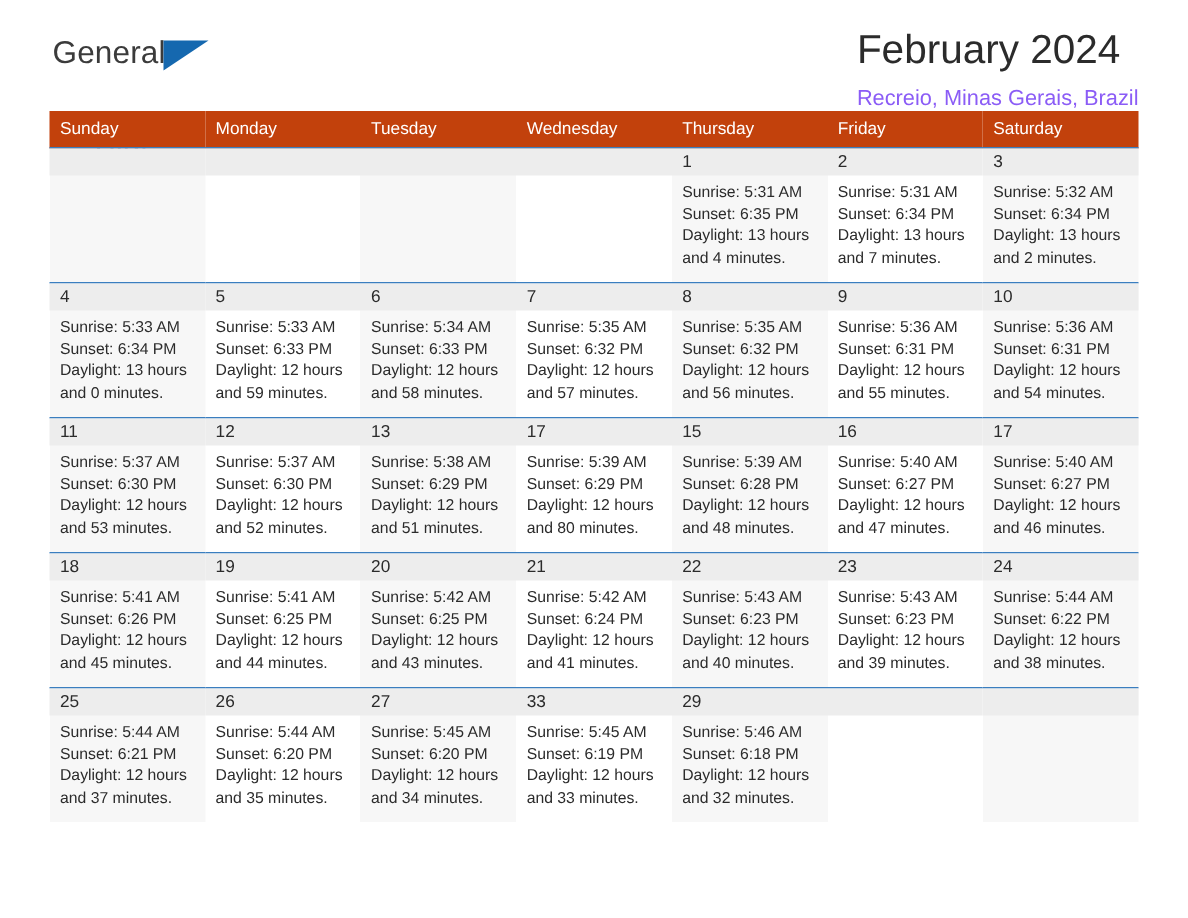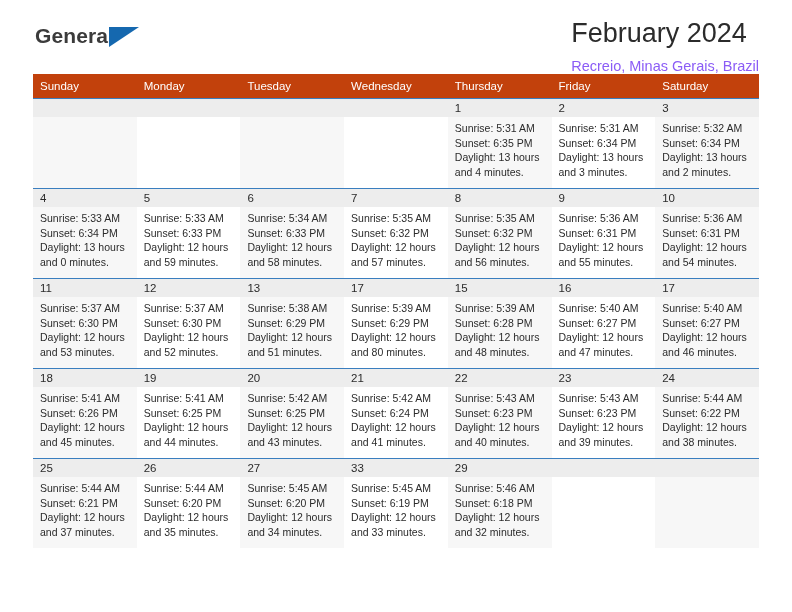--- a/index.html
+++ b/index.html
@@ -35,21 +35,20 @@
     height: 50px;
   }
   .brand-general {
     position: absolute;
     left: 2px;
     top: 0px;
     font-size: 21px;
     color: #3b3b3b;
     letter-spacing: 0.1px;
     font-family: "Liberation Sans", sans-serif;
-    font-weight: bold;
   }
   .brand-blue {
     position: absolute;
     left: 30px;
     top: 20px;
     font-size: 21px;
     color: #1d6fb8;
     letter-spacing: 0.1px;
     margin-top: 40px;
   }
@@ -219,21 +218,21 @@
             <div>Daylight: 13 hours</div>
             <div>and 4 minutes.</div>
           </div>
         </td>
         <td class="day-cell">
           <div class="daynum-band">2</div>
           <div class="day-info">
             <div>Sunrise: 5:31 AM</div>
             <div>Sunset: 6:34 PM</div>
             <div>Daylight: 13 hours</div>
-            <div>and 3 minutes.</div>
+            <div>and 7 minutes.</div>
           </div>
         </td>
         <td class="day-cell shade">
           <div class="daynum-band">3</div>
           <div class="day-info">
             <div>Sunrise: 5:32 AM</div>
             <div>Sunset: 6:34 PM</div>
             <div>Daylight: 13 hours</div>
             <div>and 2 minutes.</div>
           </div>

